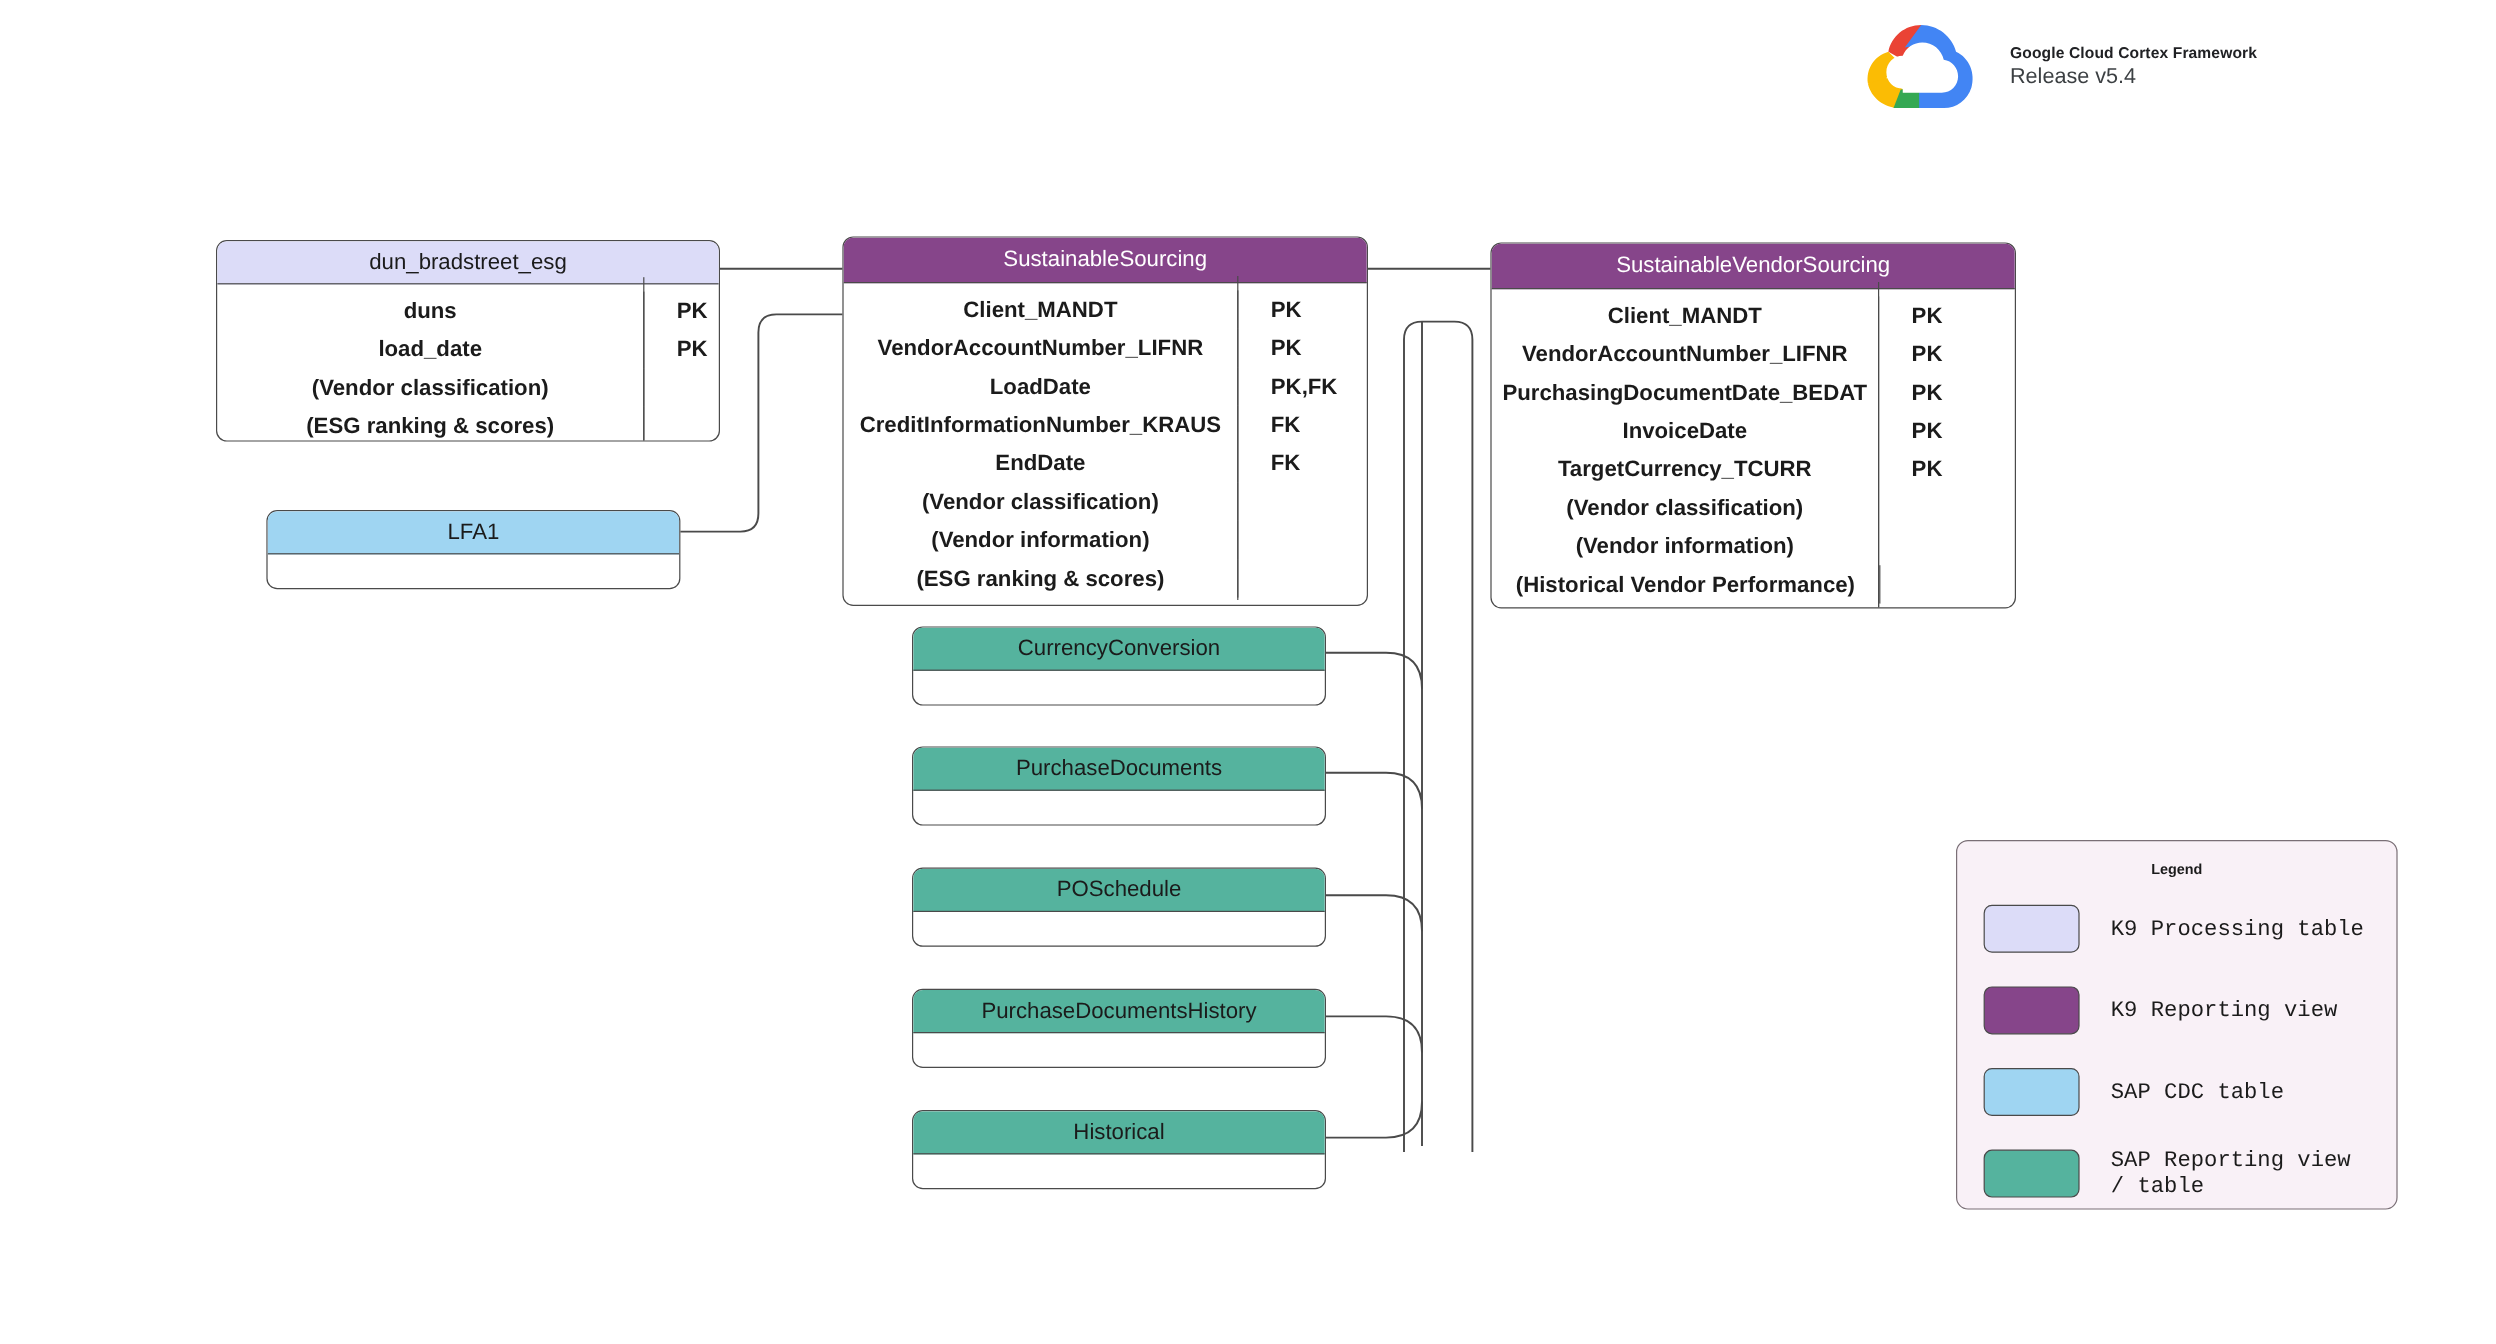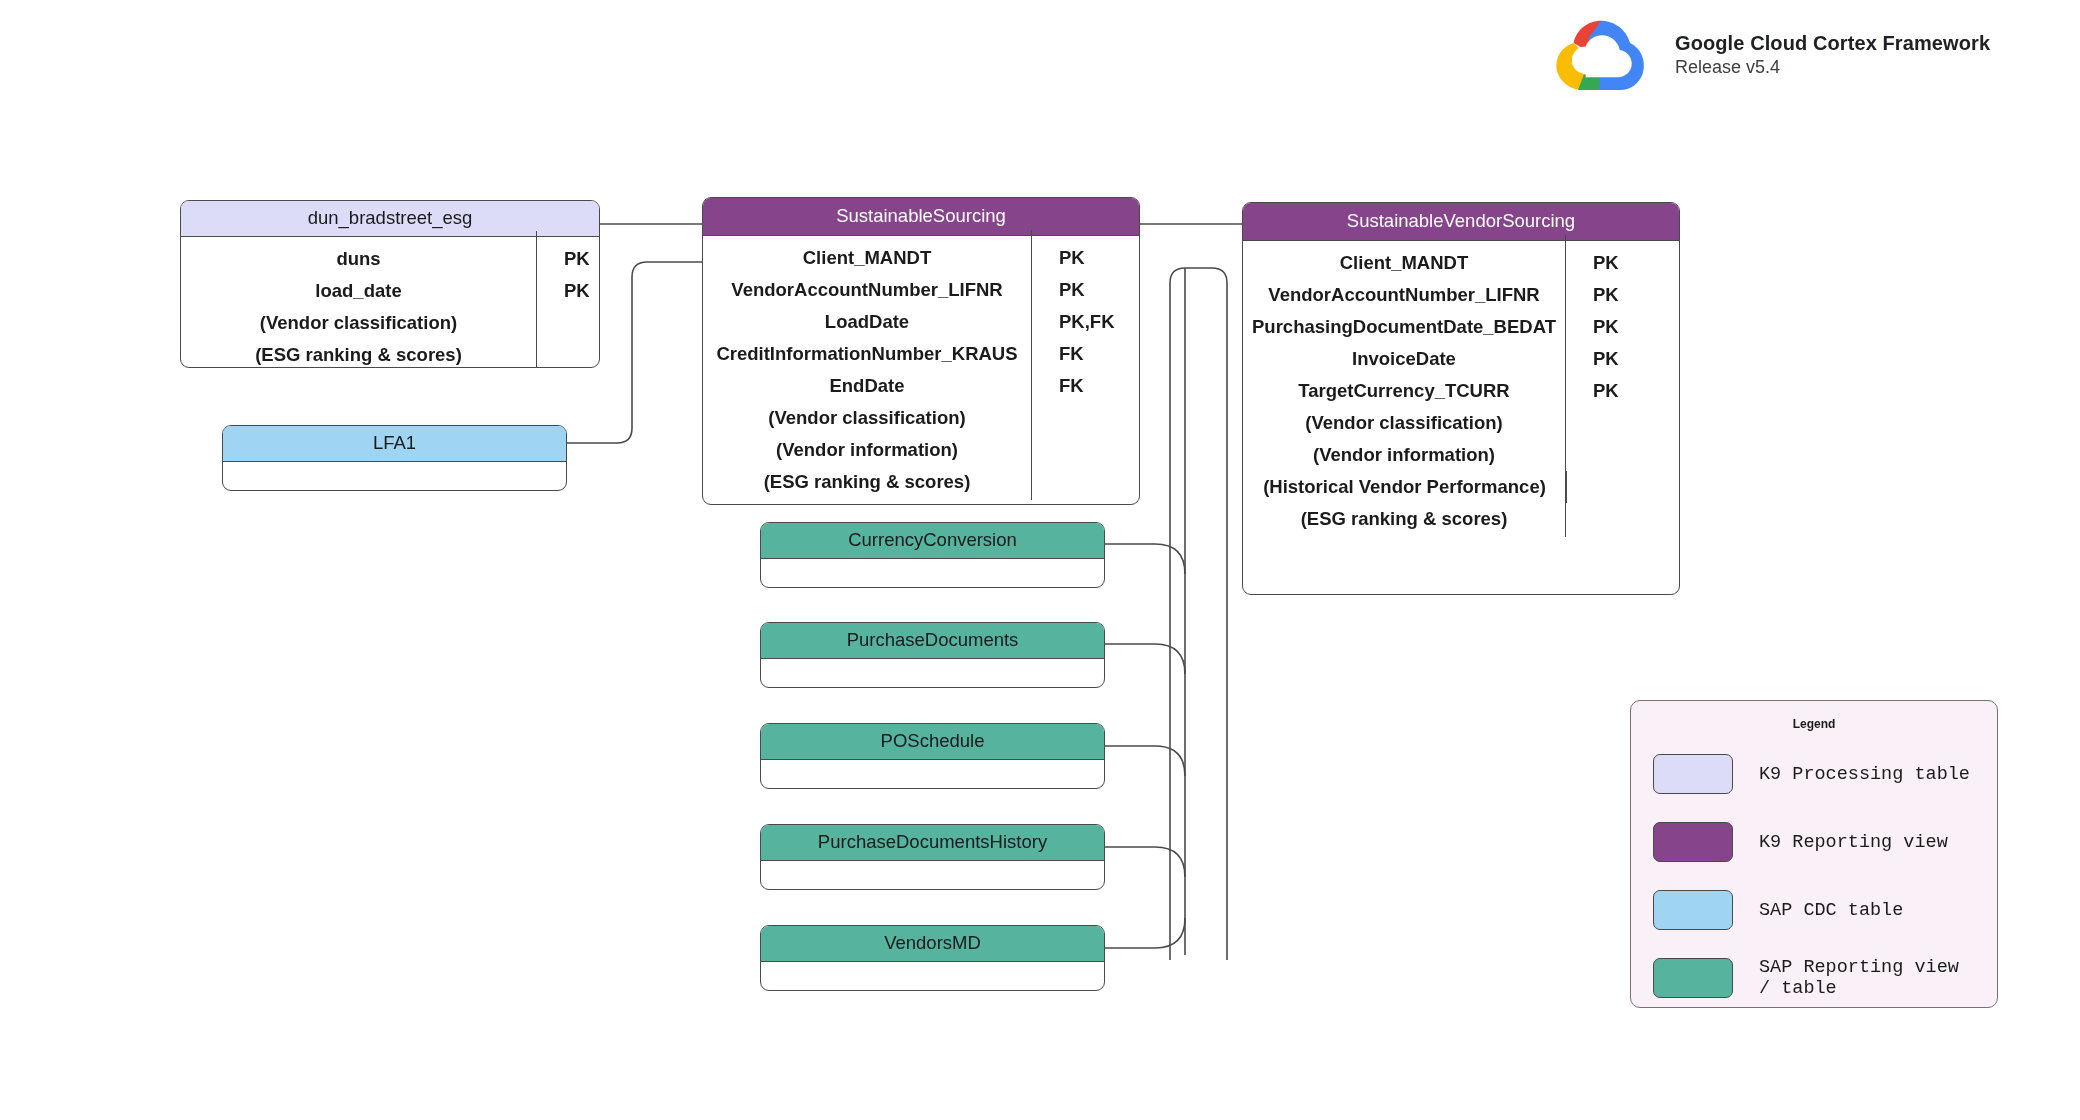--- a/index.html
+++ b/index.html
@@ -3,21 +3,21 @@
 <meta charset="utf-8">
 <style>
   html,body{margin:0;padding:0;background:#ffffff;}
   body{width:2080px;height:1120px;position:relative;overflow:hidden;
        font-family:"Liberation Sans","DejaVu Sans",sans-serif;color:#1b1b1b;}
 
   
   #brand{position:absolute;left:1545px;top:10px;width:460px;height:90px;display:flex;align-items:center;}
   #brand .logo{width:112px;height:82px;flex:0 0 112px;position:relative;}
   #brand .txt{margin-left:18px;line-height:1.32;}
-  #brand .t1{font-size:20px;font-weight:bold;color:#202124;letter-spacing:.1px;}
+  #brand .t1{font-size:13px;font-weight:bold;color:#202124;letter-spacing:.1px;}
   #brand .t2{font-size:18px;color:#3c4043;}
 
   
   #wires{position:absolute;left:0;top:0;width:2080px;height:1120px;pointer-events:none;}
 
   
   .ent{position:absolute;box-sizing:border-box;border:1.6px solid #4a4a4a;border-radius:9px;
        background:#ffffff;overflow:hidden;}
   .ent .hd{box-sizing:border-box;width:100%;text-align:center;border-bottom:1.6px solid #4a4a4a;
            font-size:18.5px;line-height:1;display:flex;align-items:center;justify-content:center;}
@@ -143,21 +143,21 @@
             <div class="key" style="width: 107px; height: 32px; line-height: 32px;"></div>
           </div>
           <div class="row" style="height: 32px;">
             <div class="fld" style="width: 328px;">(ESG ranking &amp; scores)</div>
             <div class="key" style="width: 107px; height: 32px; line-height: 32px;"></div>
           </div>
           <div style="position: absolute; left: 328px; top: -6px; width: 0px; height: 270px; border-left: 1.6px solid rgb(74, 74, 74);"></div>
         </div>
       </div>
     </div>
-    <div class="ent" style="left: 1242px; top: 202px; width: 438px; height: 393px;">
+    <div class="ent" style="left: 1242px; top: 202px; width: 438px; height: 305px;">
       <div class="hd pur" style="height: 38px;">SustainableVendorSourcing</div>
       <div class="bd" style="height: 302px;">
         <div class="rows" style="padding-top: 6px;">
           <div class="row" style="height: 32px;">
             <div class="fld" style="width: 322px;">Client_MANDT</div>
             <div class="key" style="width: 113px; height: 32px; line-height: 32px;">PK</div>
           </div>
           <div class="row" style="height: 32px;">
             <div class="fld" style="width: 322px;">VendorAccountNumber_LIFNR</div>
             <div class="key" style="width: 113px; height: 32px; line-height: 32px;">PK</div>
@@ -208,21 +208,21 @@
     </div>
     <div class="ent empty" style="left: 760px; top: 723px; width: 345px; height: 66px;">
       <div class="hd grn" style="height: 36px;">POSchedule</div>
       <div class="bd" style="height: 30px;"></div>
     </div>
     <div class="ent empty" style="left: 760px; top: 824px; width: 345px; height: 66px;">
       <div class="hd grn" style="height: 36px;">PurchaseDocumentsHistory</div>
       <div class="bd" style="height: 30px;"></div>
     </div>
     <div class="ent empty" style="left: 760px; top: 925px; width: 345px; height: 66px;">
-      <div class="hd grn" style="height: 36px;">VendorsMD</div>
+      <div class="hd grn" style="height: 36px;">Historical</div>
       <div class="bd" style="height: 30px;"></div>
     </div>
   </div>
 
 <div id="legend" style="left:1630px;top:700px;width:368px;height:308px;padding:16px 22px;">
   <div class="ltitle">Legend</div>
   <div id="legend-rows">
       <div class="lrow" style="height: 58px; margin-top: 14px;">
         <div class="sw" style="background: rgb(220, 220, 248);"></div>
         <div class="llab">K9 Processing table</div>

